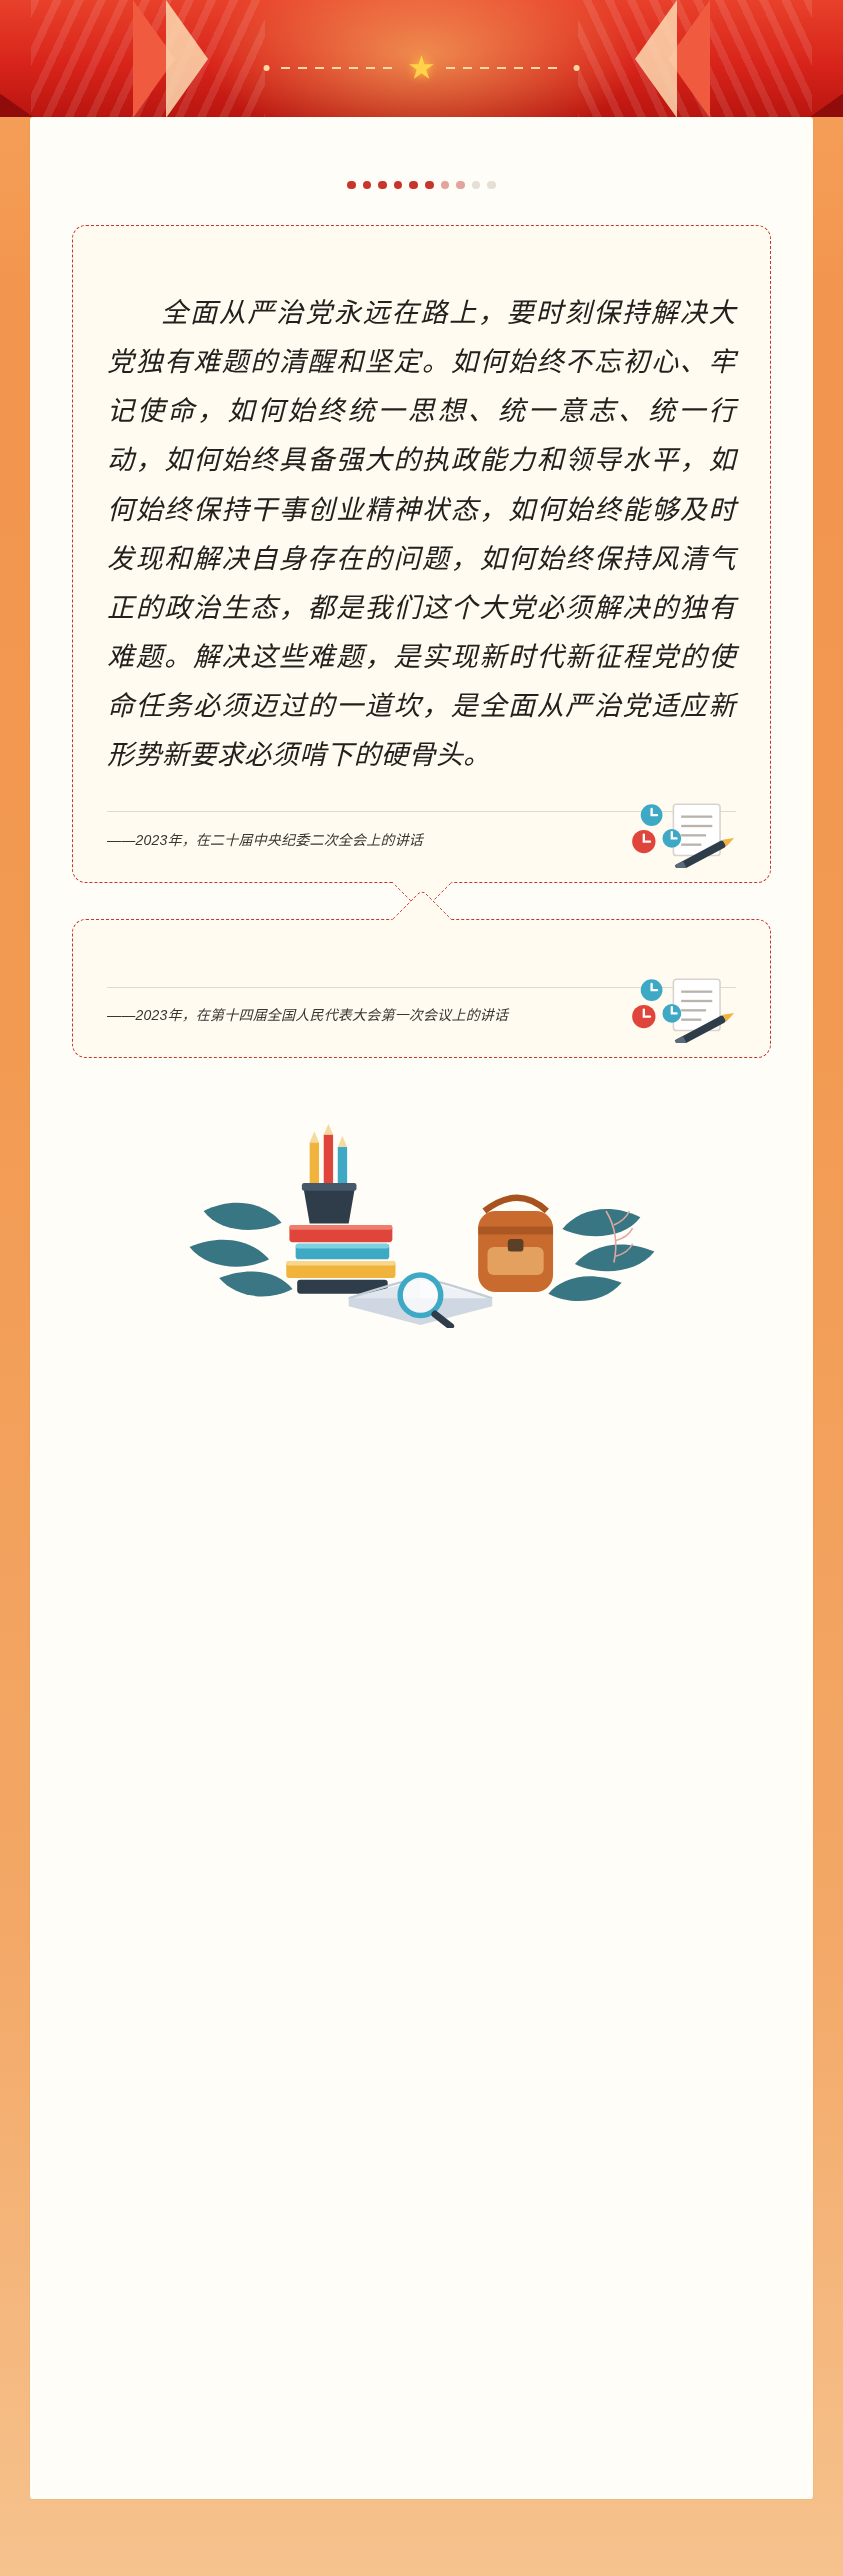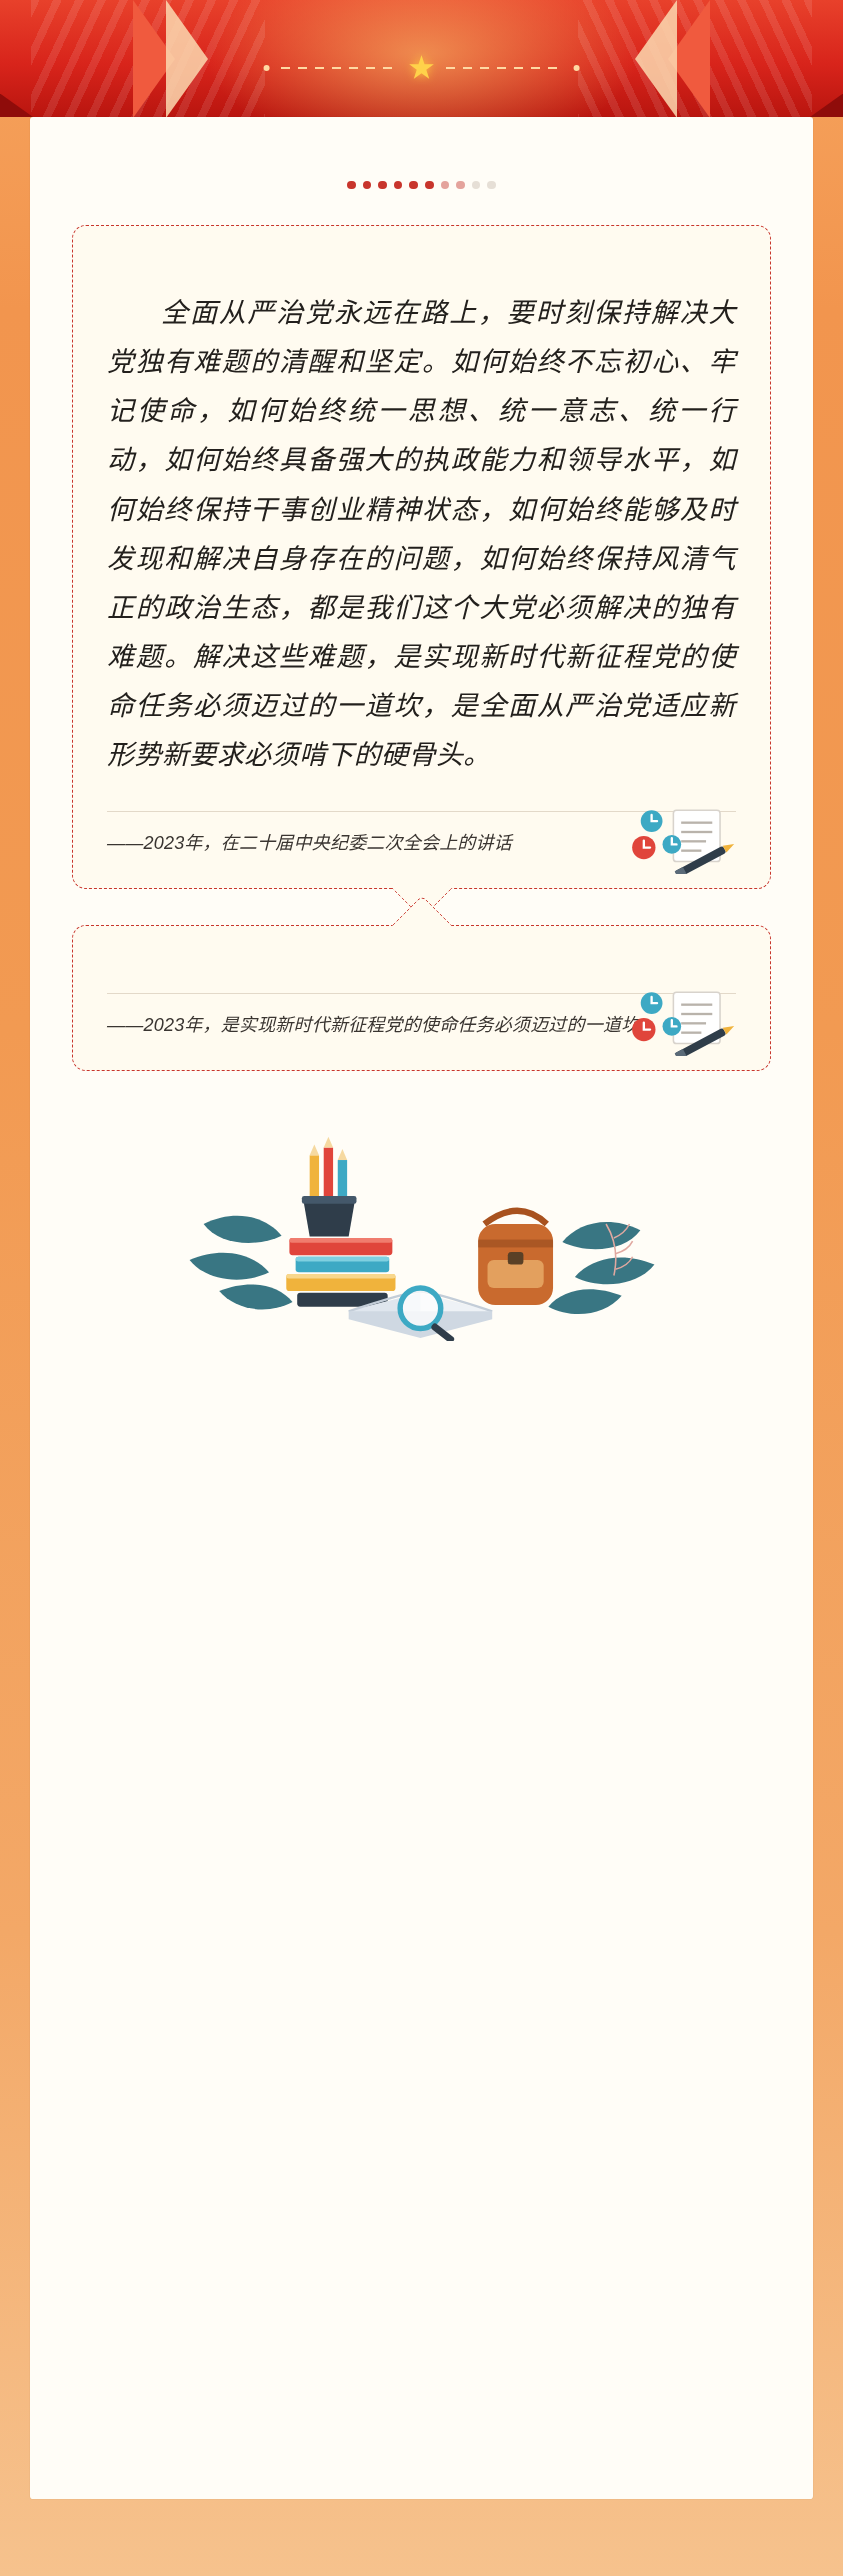--- a/index.html
+++ b/index.html
@@ -168,21 +168,21 @@
     white-space: pre-wrap;
   }
 
   .rule {
     height: 0.8px;
     background: #e3d9c9;
     margin: 31px 0 17px 0;
   }
 
   .source {
-    font-size: 18px;
+    font-size: 14px;
     line-height: 1.6;
     color: #3a3531;
     letter-spacing: 0.2px;
   }
 
   
   .note-illo {
     position: absolute;
     right: 28px;
     bottom: 14px;
@@ -273,21 +273,21 @@
         </svg>
       </div>
 
       <div class="notch bottom"></div>
     </div>
 
     <div class="quote-box">
       <div class="notch top"></div>
 
       <div class="rule"></div>
-      <div class="source">——2023年，是实现新时代新征程党的使命任务必须迈过的一道坎</div>
+      <div class="source">——2023年，在第十四届全国人民代表大会第一次会议上的讲话</div>
 
       <div class="note-illo">
         <svg viewBox="0 0 150 90" width="117" height="70" aria-hidden="true">
           <g>
             <rect x="62" y="8" width="60" height="66" rx="4" fill="#ffffff" stroke="#d8d3cc" stroke-width="2"></rect>
             <line x1="72" y1="24" x2="112" y2="24" stroke="#b9b3ab" stroke-width="3"></line>
             <line x1="72" y1="36" x2="112" y2="36" stroke="#b9b3ab" stroke-width="3"></line>
             <line x1="72" y1="48" x2="104" y2="48" stroke="#b9b3ab" stroke-width="3"></line>
             <line x1="72" y1="60" x2="98" y2="60" stroke="#b9b3ab" stroke-width="3"></line>
             <circle cx="34" cy="22" r="14" fill="#3da9c4"></circle>

